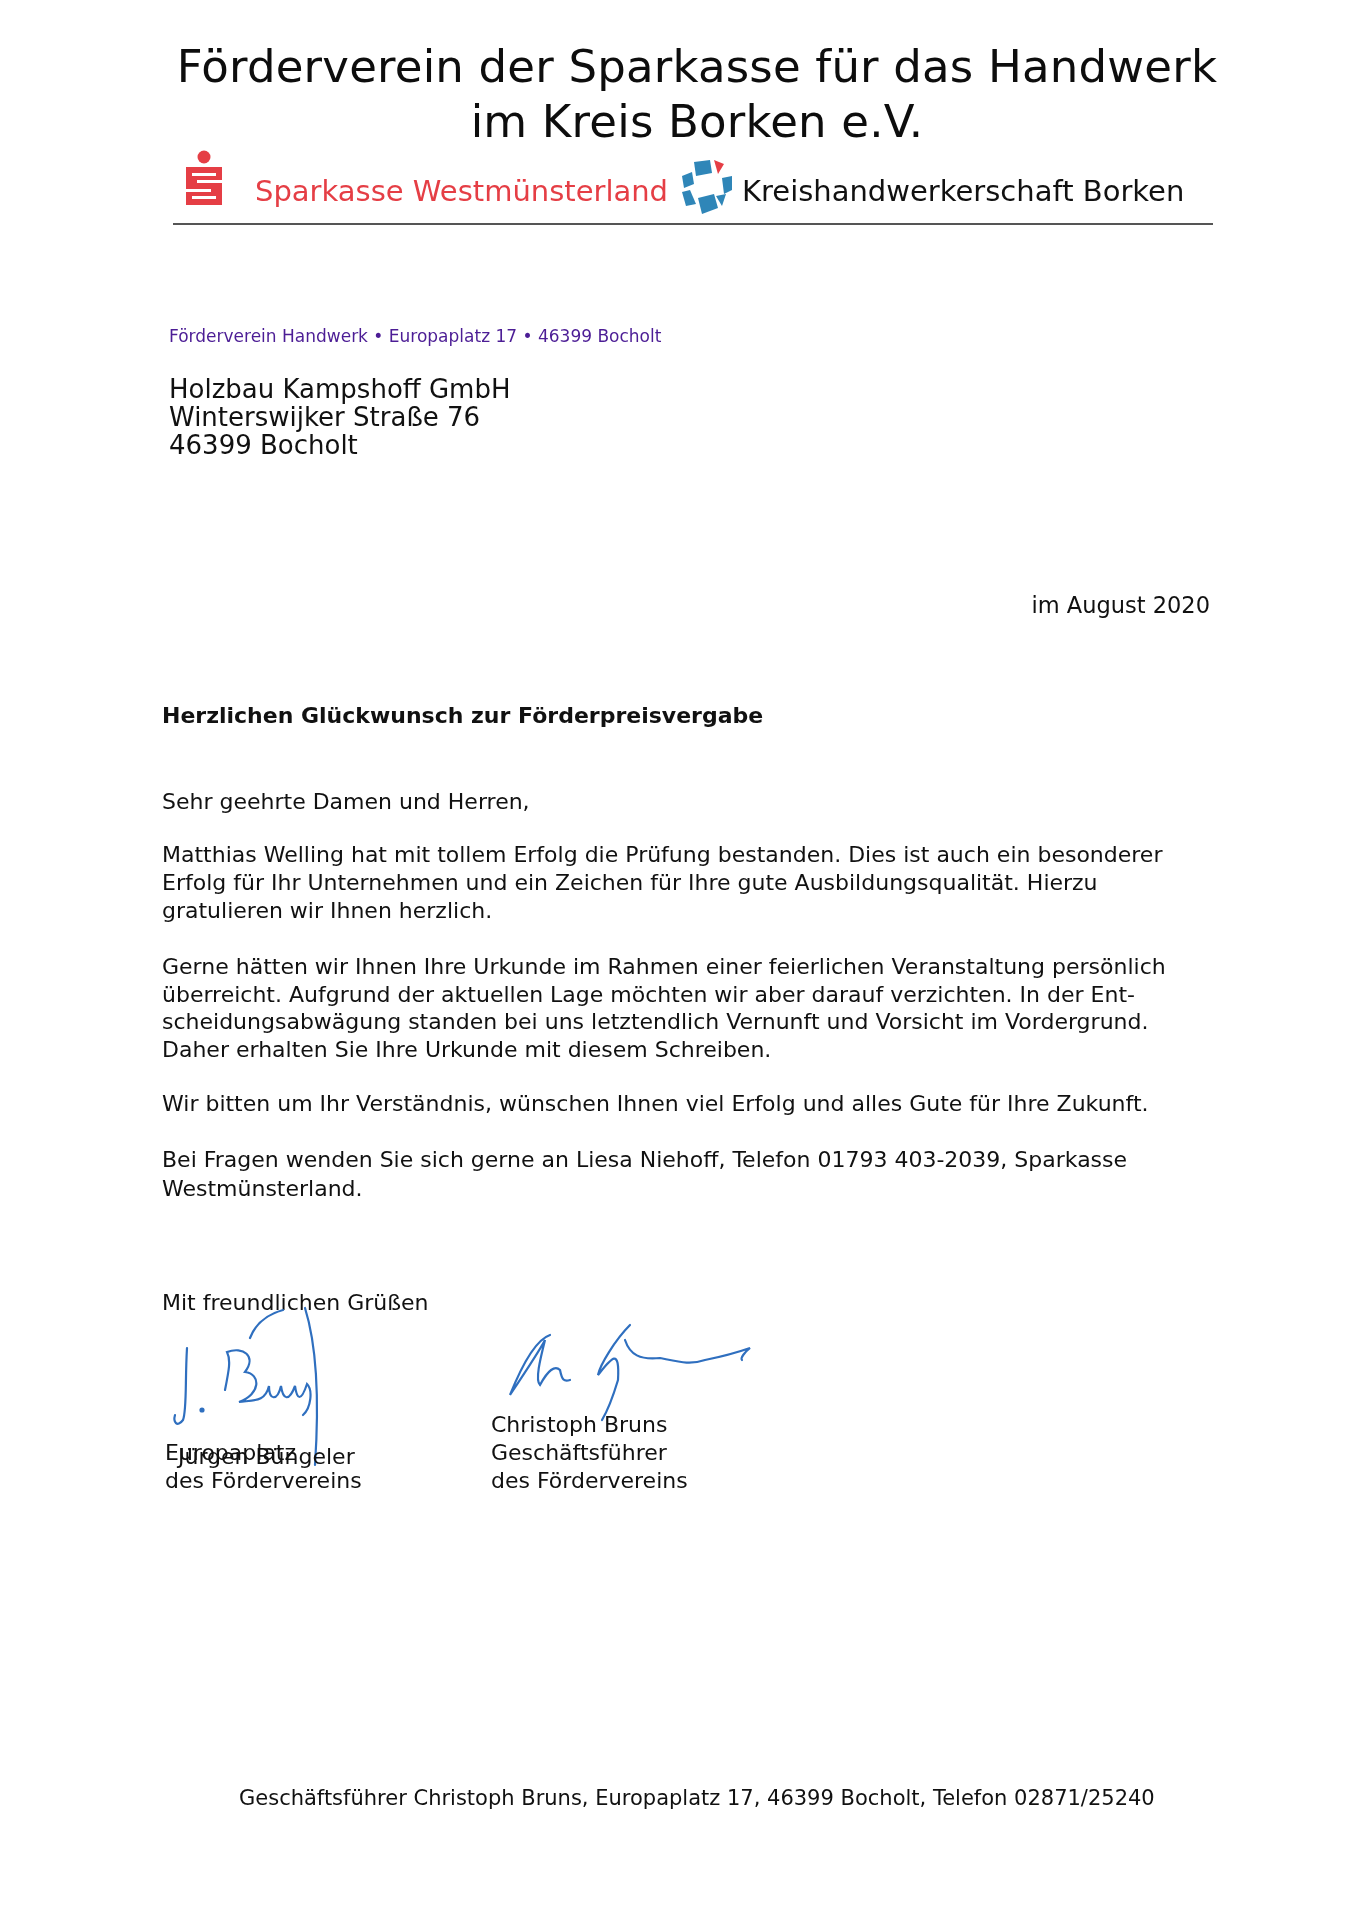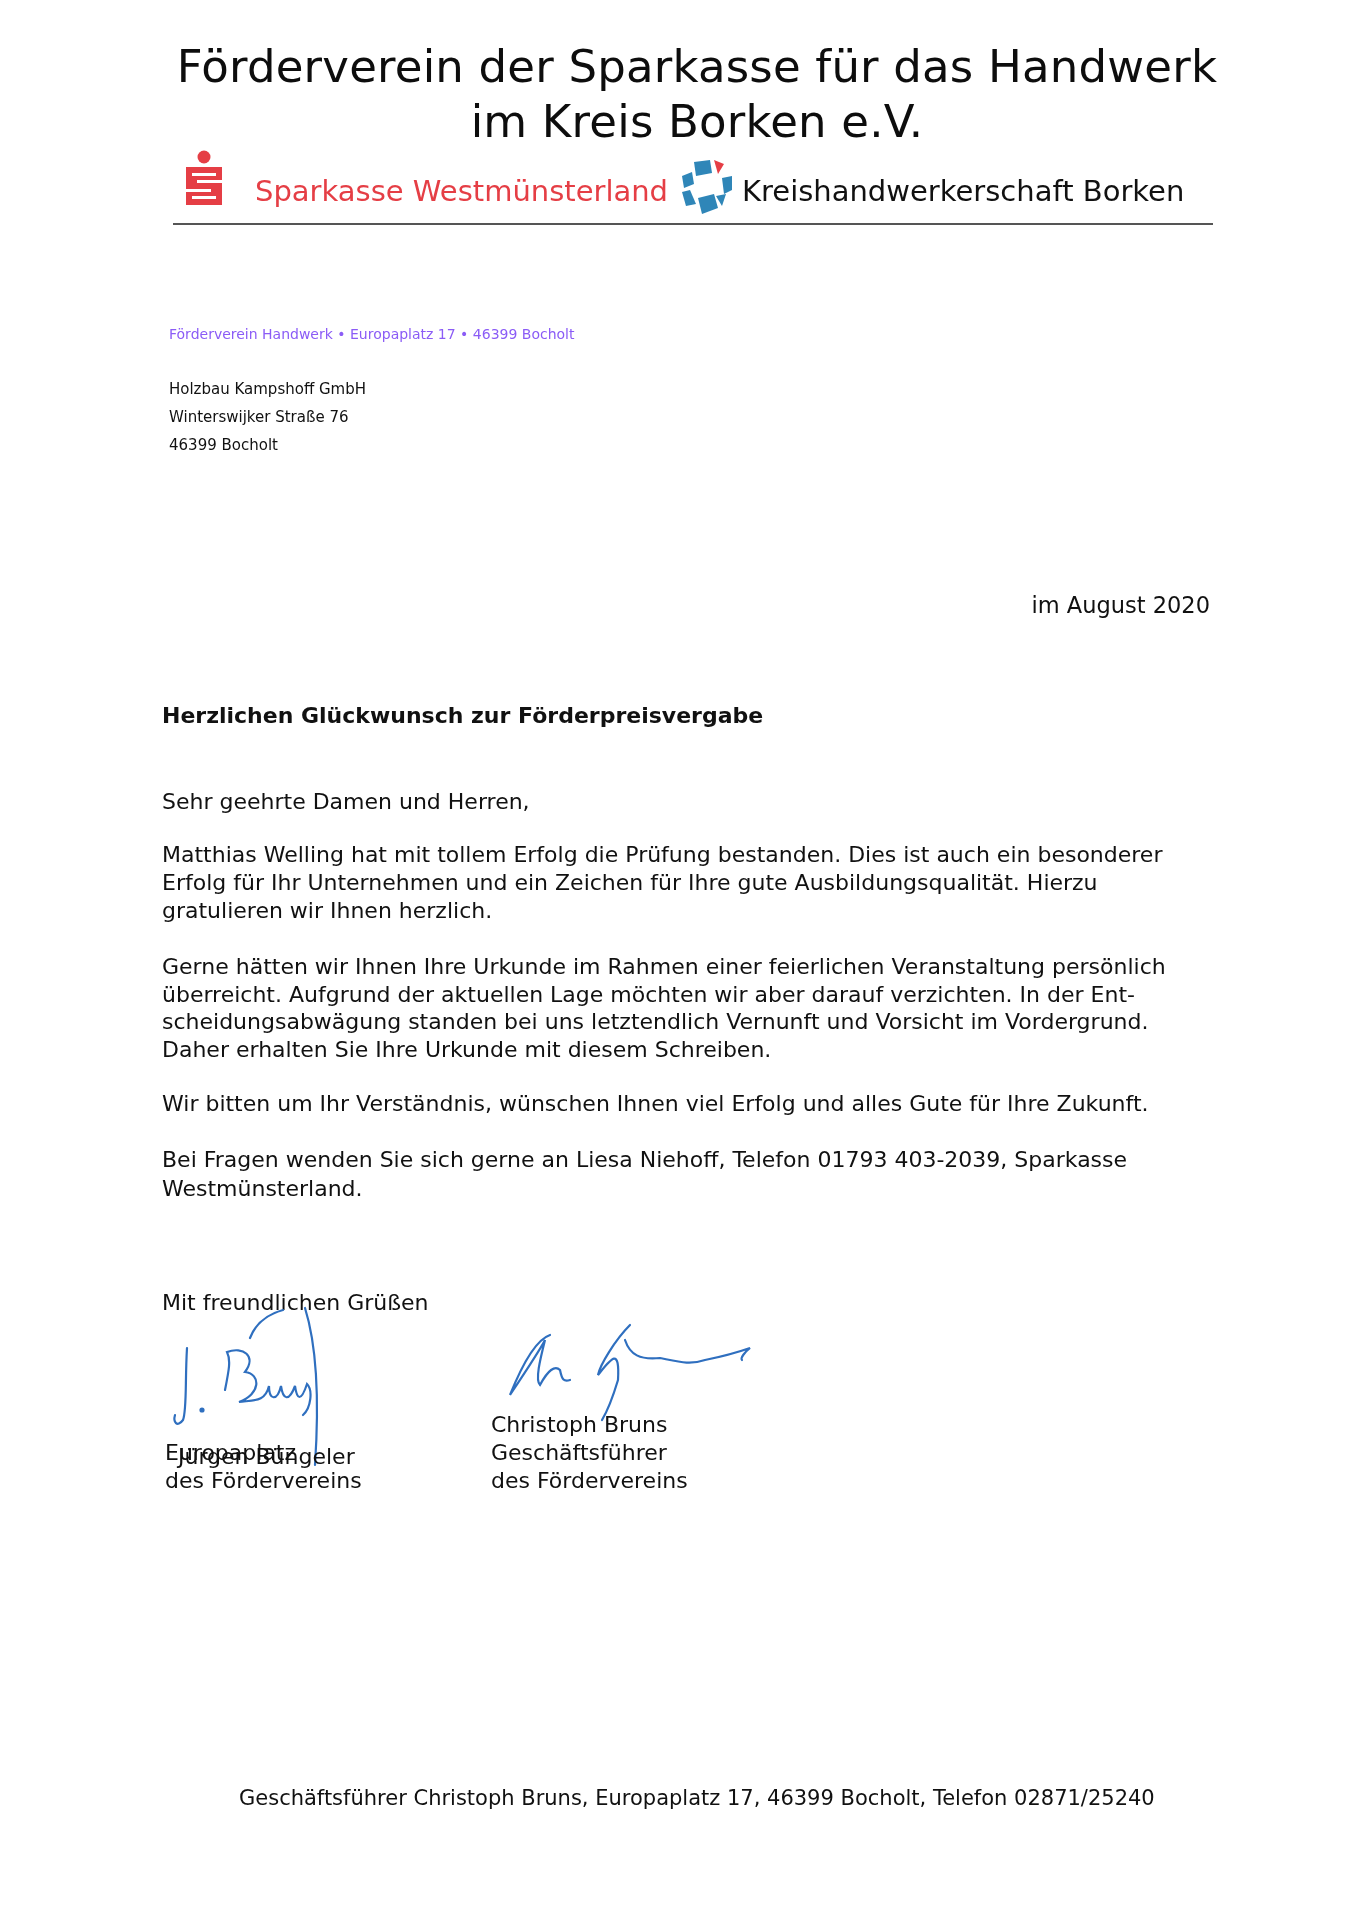--- a/index.html
+++ b/index.html
@@ -5,22 +5,22 @@
   html, body { margin: 0; padding: 0; background: #ffffff; }
   body { width: 1362px; height: 1920px; position: relative; overflow: hidden;
          font-family: "DejaVu Sans", sans-serif; color: #111; }
   .abs { position: absolute; white-space: nowrap; }
   .title { left: 0; width: 1394px; text-align: center; font-size: 45px; line-height: 54px; color: #0d0d0d; letter-spacing: 0.2px; }
   .t1 { top: 40px; }
   .t2 { top: 95px; }
   .sk-text { left: 255px; top: 174px; font-size: 29px; color: #e53e45; }
   .kh-text { left: 742px; top: 174px; font-size: 29px; color: #111; }
   .rule { left: 173px; top: 223px; width: 1040px; height: 2px; background: #555; }
-  .sender { left: 169px; top: 326px; font-size: 14px; color: #8b5cf6; }
-  .addr { left: 169px; font-size: 15px; line-height: 28px; color: #111; }
+  .sender { left: 169px; top: 326px; font-size: 17px; color: #4c1d95; }
+  .addr { left: 169px; font-size: 26px; line-height: 28px; color: #111; }
   .date { right: 152px; top: 592px; font-size: 22.5px; margin-left: 36px; }
   .heading { left: 162px; top: 703px; font-size: 22px; font-weight: bold; }
   .para { left: 162px; font-size: 22px; line-height: 28px; white-space: nowrap; }
   .footer { left: 239px; top: 1786px; font-size: 21px; }
   .sig-svg { position: absolute; }
 </style>
 </head>
 <body>
 
 <div class="abs title t1">Förderverein der Sparkasse für das Handwerk</div>

